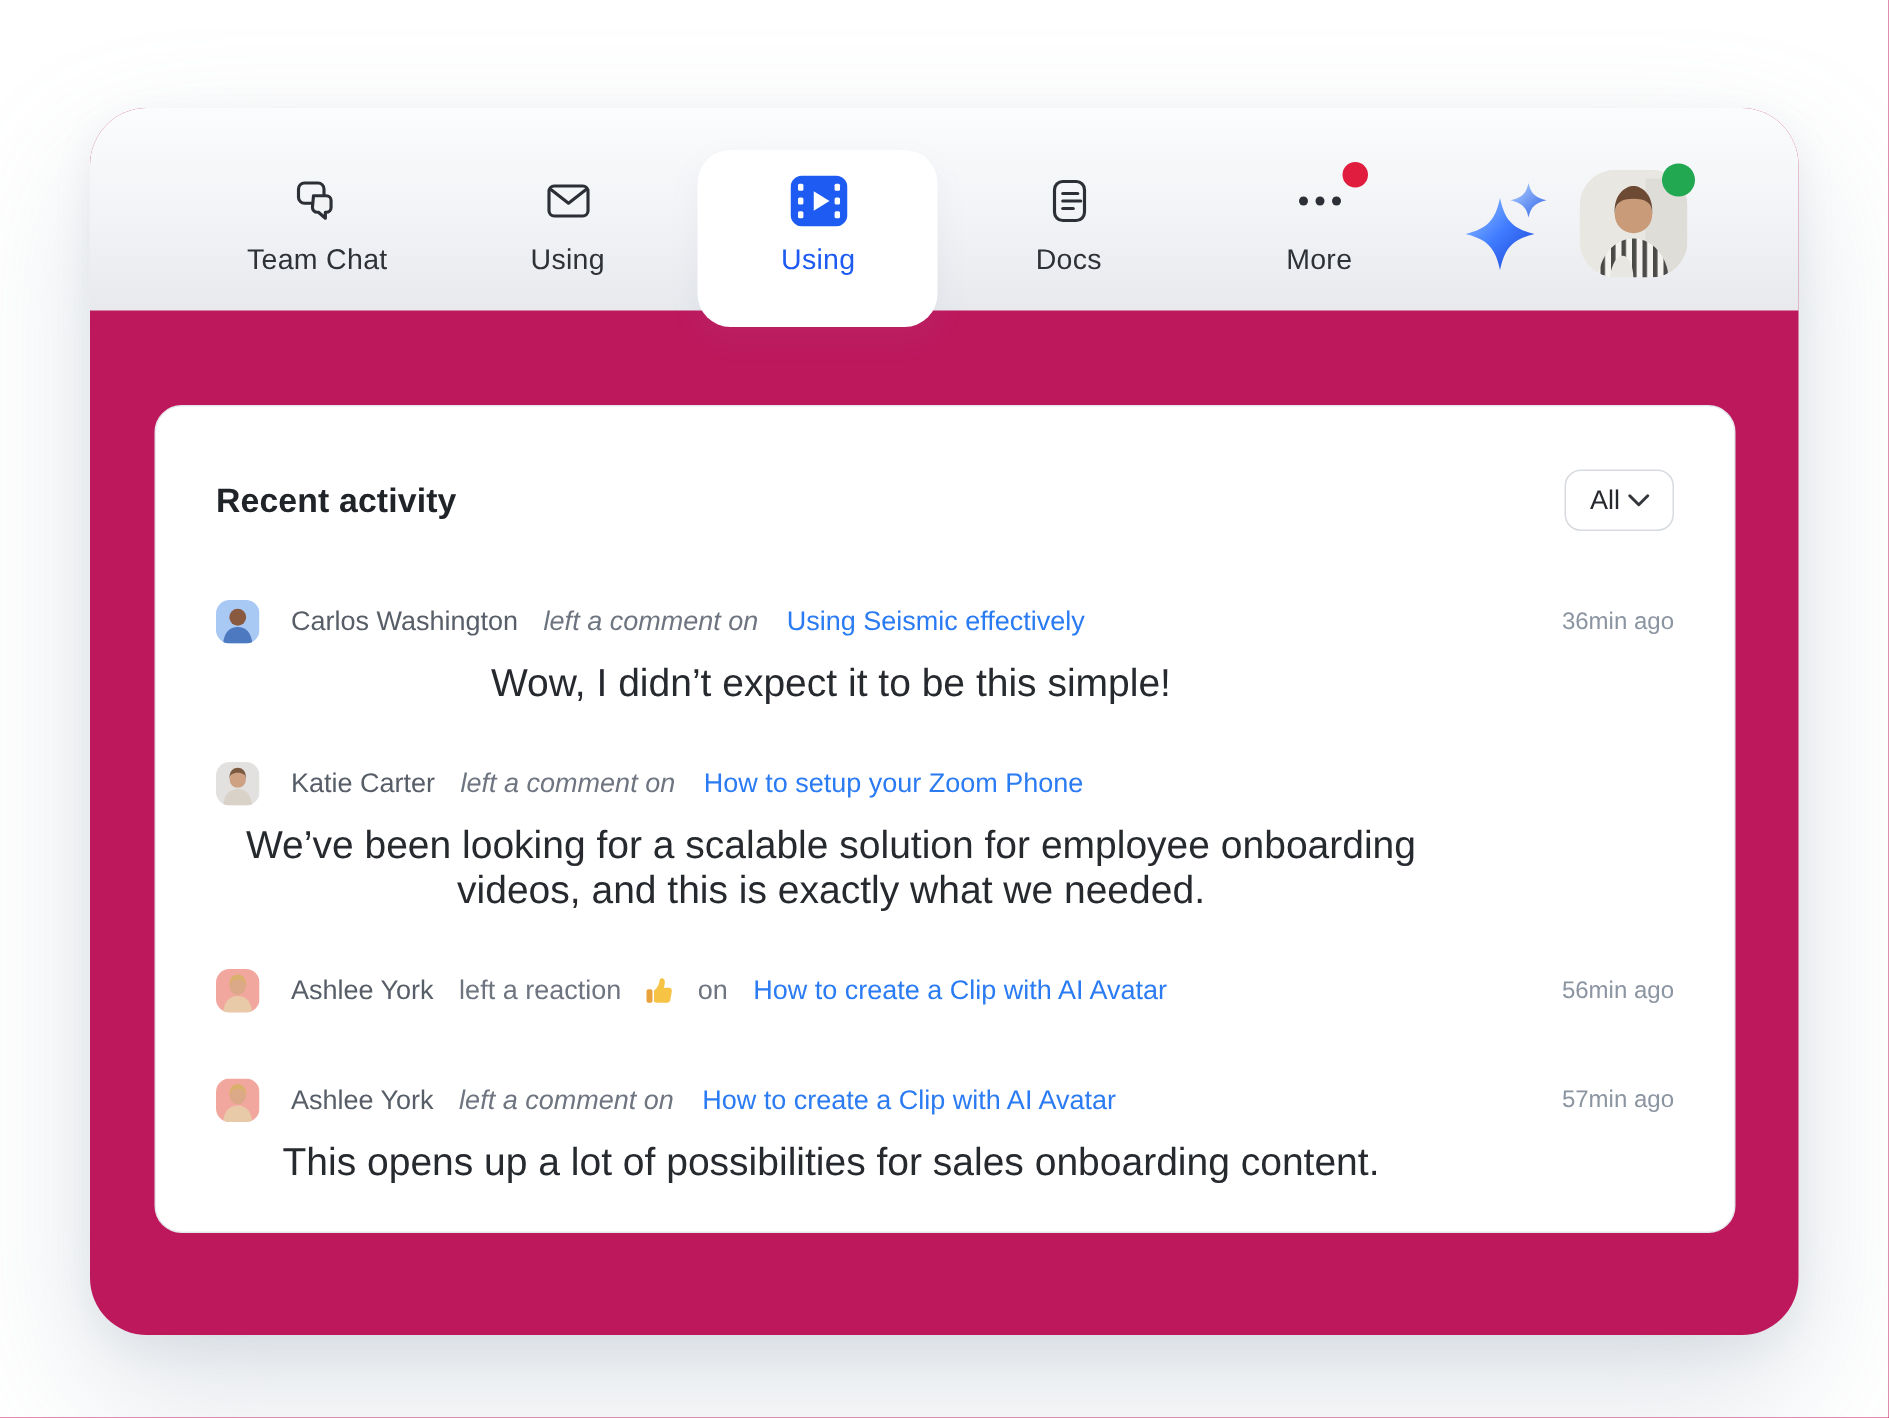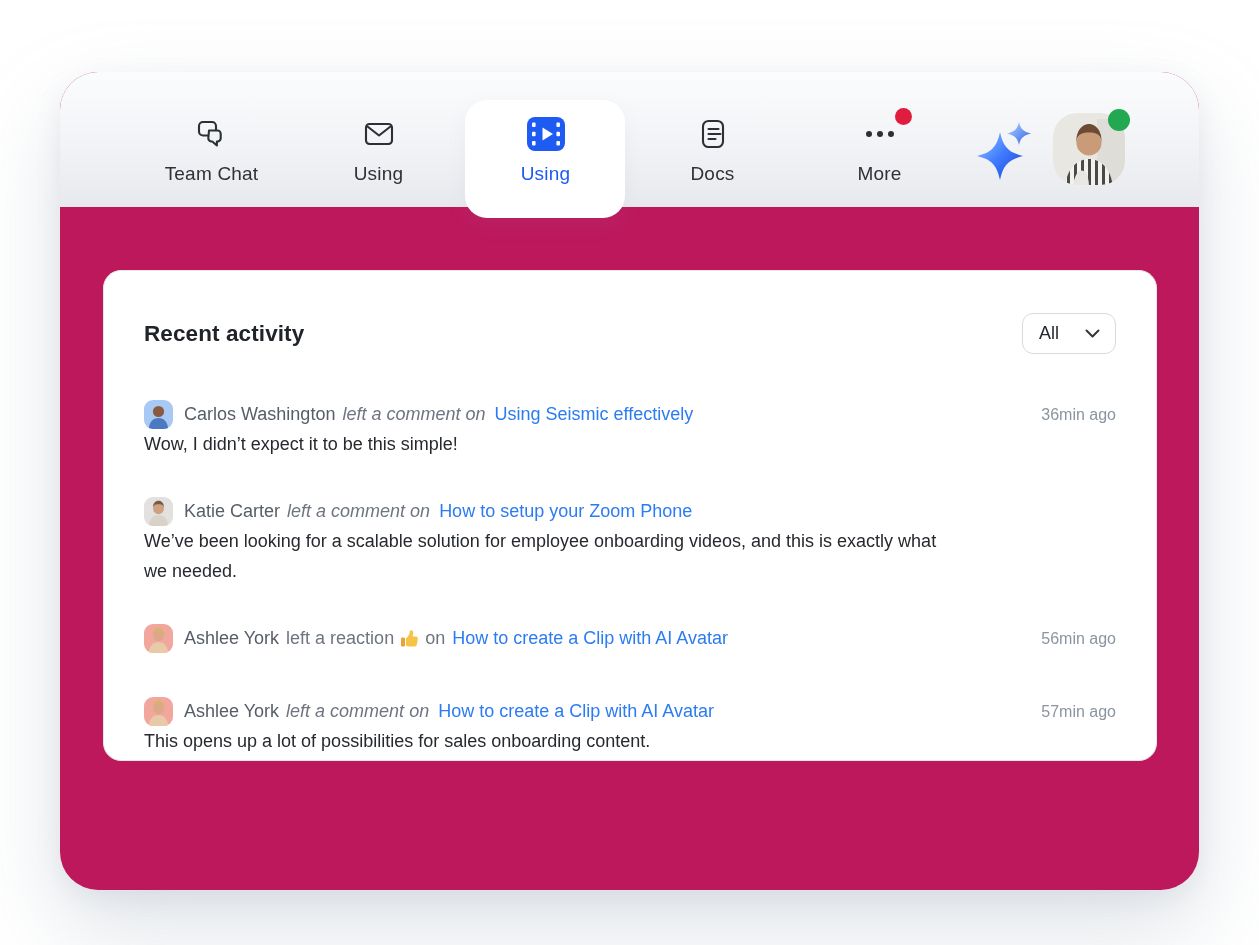--- a/index.html
+++ b/index.html
@@ -51,48 +51,48 @@
   }
   .nav-avatar svg { border-radius:24px; display:block; }
   .presence-dot {
     position:absolute; right:-5px; top:-4px;
     width:22px; height:22px; border-radius:50%;
     background:#22a851;
   }
   
   .body-area { padding:63px 0 0 43px; }
   .card {
-    width:1054px; height:491px;
+    width:1054px; height:552px;
     background:#ffffff;
     border:1.5px solid #e4e7eb;
     border-radius:18px;
     padding:42px 40px 0 40px;
   }
   .card-head { display:flex; align-items:center; justify-content:space-between; margin-bottom:46px; }
   .card-title { font-size:22.5px; font-weight:700; color:#202428; letter-spacing:.1px; }
   .filter-btn {
-    display:flex; align-items:center; gap:26px;
+    display:flex; align-items:center; gap:5px;
     padding:9px 15px 9px 16px;
     border:1.5px solid #d7dbe0; border-radius:11px;
     background:#ffffff; font-size:18px; color:#25282d; cursor:pointer;
     font-family:"Liberation Sans", sans-serif;
   }
   
   .item { margin-bottom:38px; }
-  .item-head { display:flex; align-items:center; font-size:18px; color:#6e7580; }
+  .item-head { display:flex; align-items:center; font-size:18px; color:#6e7580;gap:10px; }
   .avatar { width:29px; height:29px; flex:none; margin-right:11px; }
   .avatar svg { display:block; }
   .name { color:#575e68; margin-right:7px; }
   .action { color:#6e7580; }
   .reaction { margin:0 6px; display:inline-flex; align-items:center; }
   .suffix { margin-right:7px; }
   .action.pre-target { margin-right:9px;font-style:italic; }
   .target { color:#2b7bf3; cursor:pointer;text-align:right; }
   .time { margin-left:auto; font-size:16px; color:#8b94a1; padding-left:12px; white-space:nowrap; }
-  .comment { margin-top:0; font-size:18px; line-height:30px; color:#26292e; max-width:820px; }
+  .comment { margin-top:11px; font-size:26px; line-height:30px; color:#26292e; max-width:820px;text-align:center; }
   .item.gap-lg { margin-bottom:44px; }
 </style>
 </head>
 <body>
 
 <div class="window">
 
   <div class="nav">
     <div class="active-tab-bg"></div>
 

